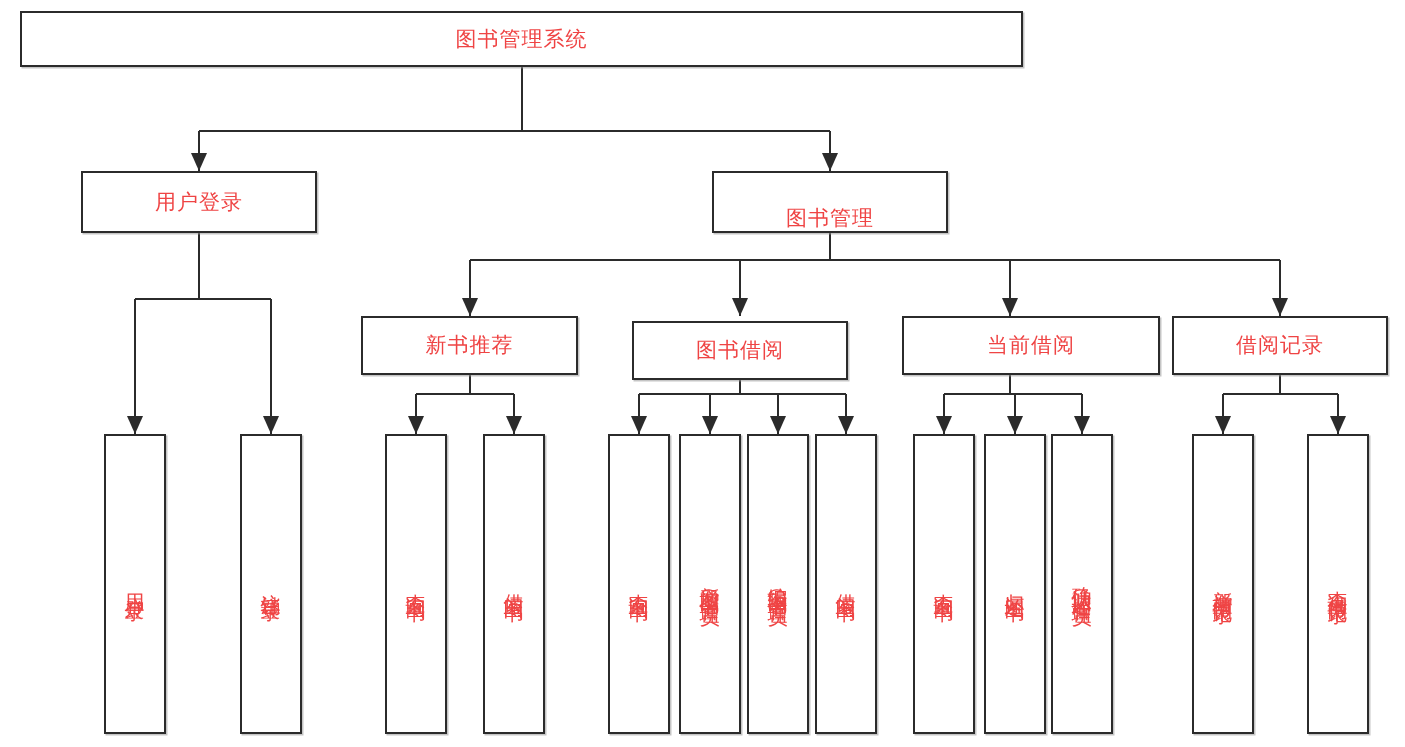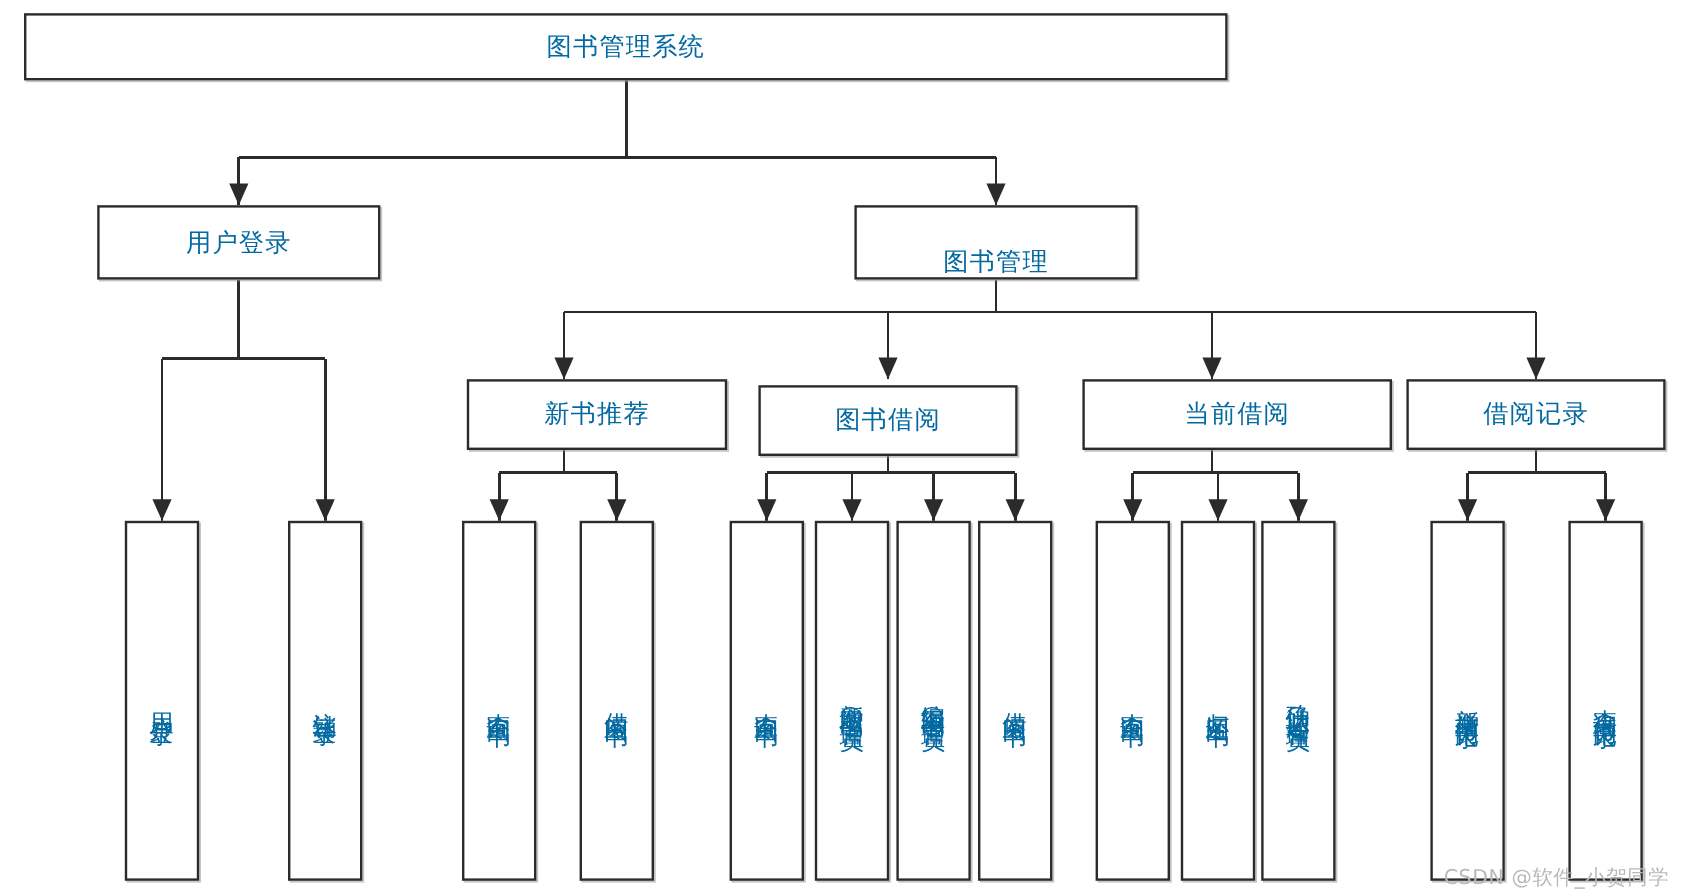--- a/index.html
+++ b/index.html
@@ -28,21 +28,21 @@
     box-sizing: border-box;
     background: #ffffff;
     border: 2.4px solid #2b2b2b;
     box-shadow: 1.5px 1.5px 0 rgba(150,150,150,0.55);
     display: flex;
     align-items: center;
     justify-content: center;
     z-index: 3;
   }
   .node .label {
-    color: #0369a1;
+    color: #ef4444;
     font-size: 21px;
     letter-spacing: 1px;
     line-height: 1.25;
     white-space: nowrap;
   }
   
   .node.vertical {
     align-items: center;
     justify-content: center;
   }
@@ -130,21 +130,21 @@
   <div id="nodes">
       <div class="node" style="left: 20px; top: 11px; width: 1003px; height: 56px;">
         <span class="label">图书管理系统</span>
       </div>
       <div class="node" style="left: 81px; top: 171px; width: 236px; height: 62px;">
         <span class="label">用户登录</span>
       </div>
       <div class="node" style="left: 712px; top: 171px; width: 236px; height: 62px; align-items: flex-end;">
         <span class="label">图书管理</span>
       </div>
-      <div class="node" style="left: 361px; top: 316px; width: 217px; height: 59px; margin-left: 28px;">
+      <div class="node" style="left: 361px; top: 316px; width: 217px; height: 59px;">
         <span class="label">新书推荐</span>
       </div>
       <div class="node" style="left: 632px; top: 321px; width: 216px; height: 59px;">
         <span class="label">图书借阅</span>
       </div>
       <div class="node" style="left: 902px; top: 316px; width: 258px; height: 59px;">
         <span class="label">当前借阅</span>
       </div>
       <div class="node" style="left: 1172px; top: 316px; width: 216px; height: 59px;">
         <span class="label">借阅记录</span>
@@ -183,14 +183,13 @@
         <span class="label">确认归还（管理员）</span>
       </div>
       <div class="node vertical" style="left: 1192px; top: 434px; width: 62px; height: 300px;">
         <span class="label">新增借阅记录</span>
       </div>
       <div class="node vertical" style="left: 1307px; top: 434px; width: 62px; height: 300px;">
         <span class="label">查询借阅记录</span>
       </div>
     </div>
 
-  <div id="watermark">CSDN @软件_小贺同学</div>
 </div>
 
 </body></html>

